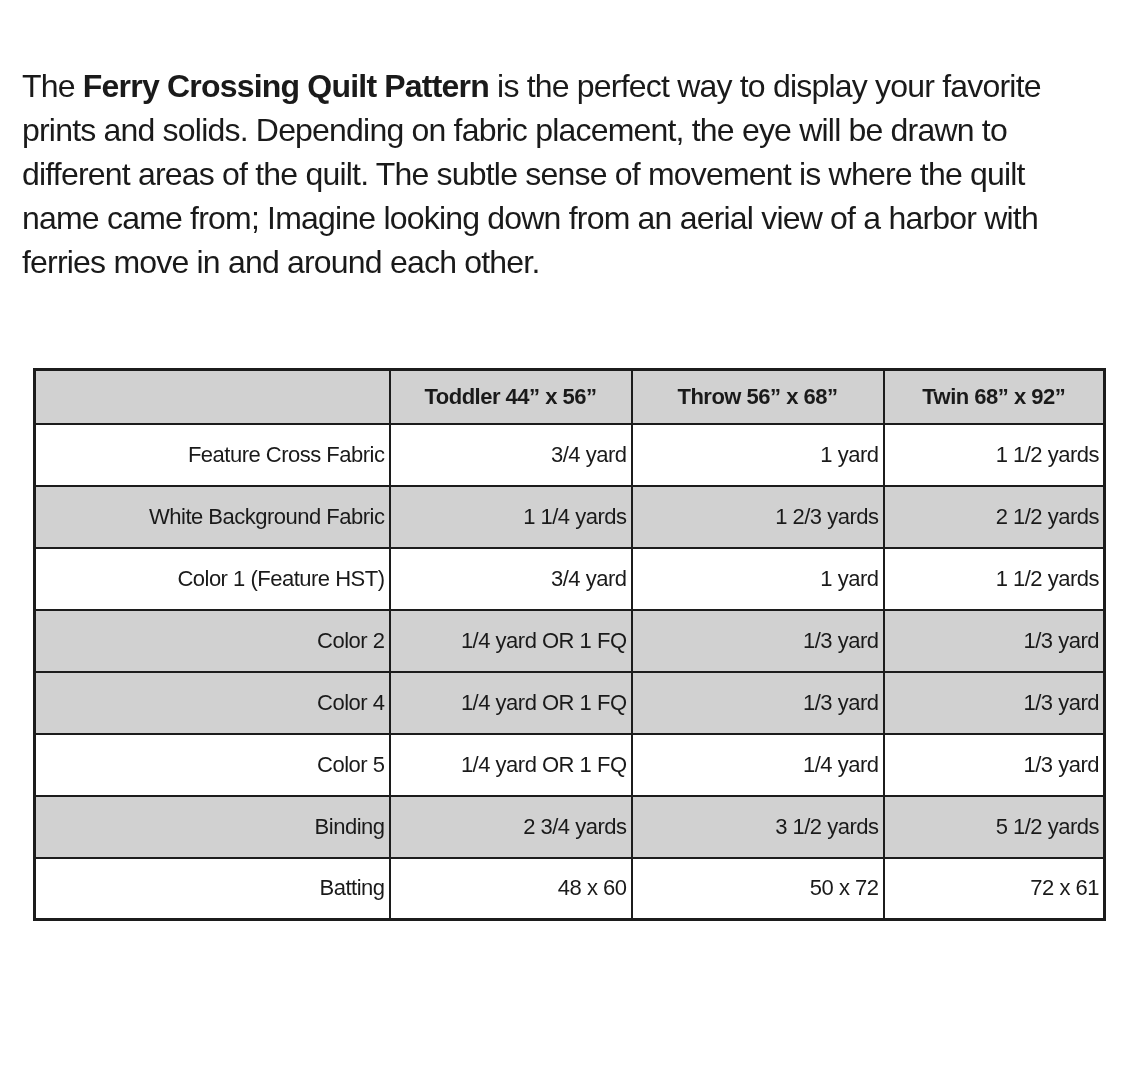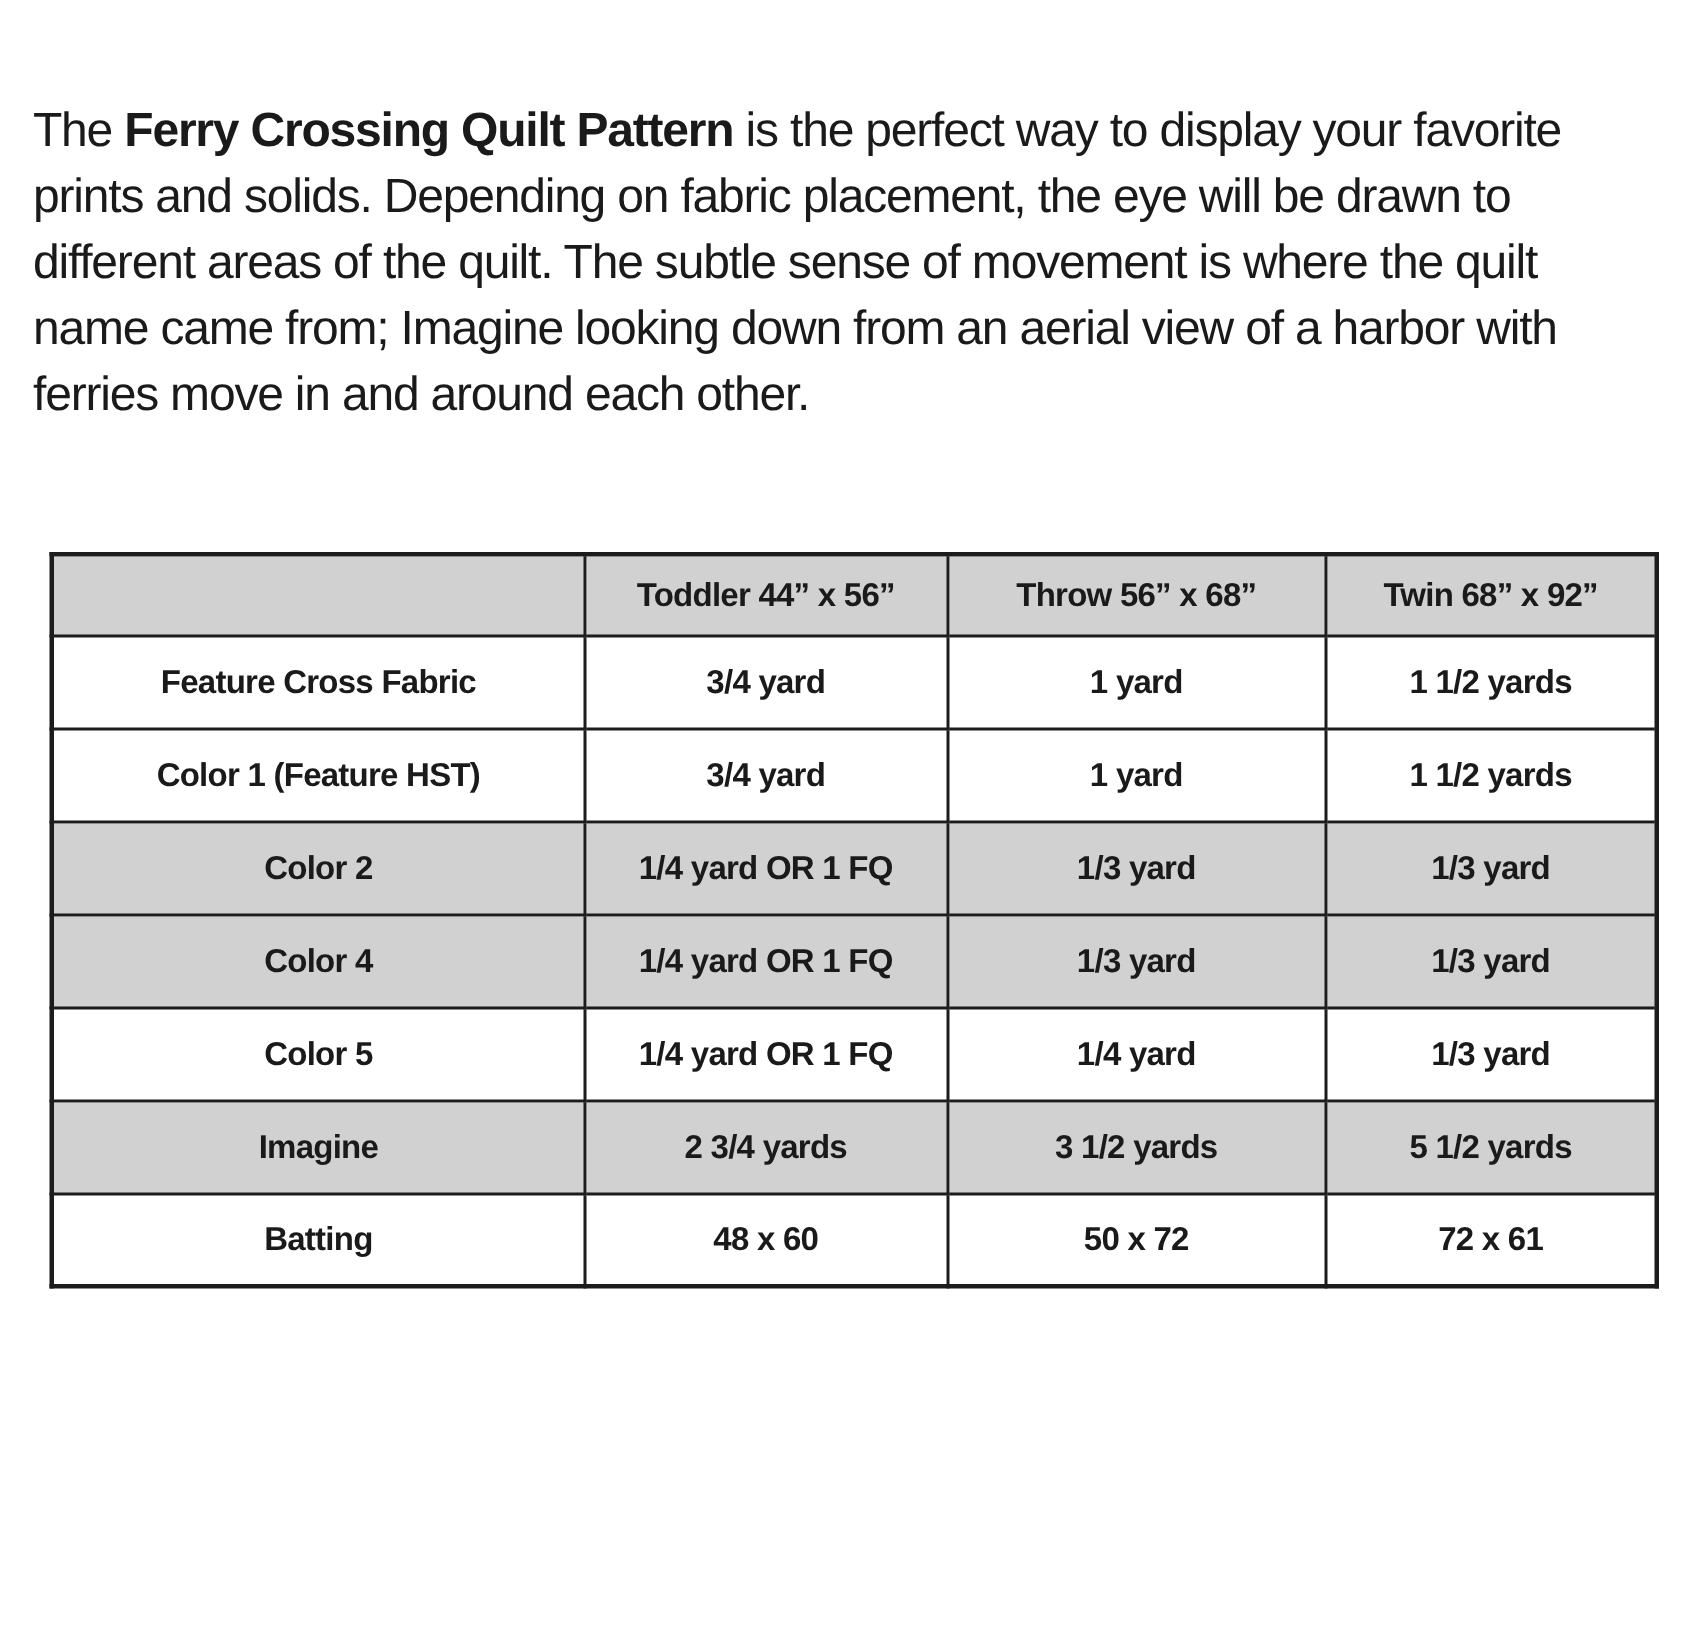--- a/index.html
+++ b/index.html
@@ -53,23 +53,24 @@
     padding: 0 4px;
     overflow: hidden;
     white-space: nowrap;
   }
   .fabric-table thead th {
     font-weight: 700;
     height: 54px;
     background: var(--stripe);
   }
   .fabric-table tbody td {
-    font-weight: 700;
+    font-weight: 400;
     height: 62px;
     background: #ffffff;
+    text-align: right;
   }
   .fabric-table tbody tr.stripe td { background: var(--stripe); }
   .col-0 { width: 355px; }
   .col-1 { width: 242px; }
   .col-2 { width: 252px; }
   .col-3 { width: 221px; }
 </style>
 </head>
 <body>
 
@@ -85,20 +86,26 @@
           <th class="col-3">Twin 68” x 92”</th>
         </tr>
     </thead>
     <tbody id="table-body">
         <tr>
           <td class="col-0">Feature Cross Fabric</td>
           <td class="col-1">3/4 yard</td>
           <td class="col-2">1 yard</td>
           <td class="col-3">1 1/2 yards</td>
         </tr>
+        <tr class="stripe">
+          <td class="col-0">White Background Fabric</td>
+          <td class="col-1">1 1/4 yards</td>
+          <td class="col-2">1 2/3 yards</td>
+          <td class="col-3">2 1/2 yards</td>
+        </tr>
         <tr>
           <td class="col-0">Color 1 (Feature HST)</td>
           <td class="col-1">3/4 yard</td>
           <td class="col-2">1 yard</td>
           <td class="col-3">1 1/2 yards</td>
         </tr>
         <tr class="stripe">
           <td class="col-0">Color 2</td>
           <td class="col-1">1/4 yard OR 1 FQ</td>
           <td class="col-2">1/3 yard</td>
@@ -110,21 +117,21 @@
           <td class="col-2">1/3 yard</td>
           <td class="col-3">1/3 yard</td>
         </tr>
         <tr>
           <td class="col-0">Color 5</td>
           <td class="col-1">1/4 yard OR 1 FQ</td>
           <td class="col-2">1/4 yard</td>
           <td class="col-3">1/3 yard</td>
         </tr>
         <tr class="stripe">
-          <td class="col-0">Imagine</td>
+          <td class="col-0">Binding</td>
           <td class="col-1">2 3/4 yards</td>
           <td class="col-2">3 1/2 yards</td>
           <td class="col-3">5 1/2 yards</td>
         </tr>
         <tr>
           <td class="col-0">Batting</td>
           <td class="col-1">48 x 60</td>
           <td class="col-2">50 x 72</td>
           <td class="col-3">72 x 61</td>
         </tr>

